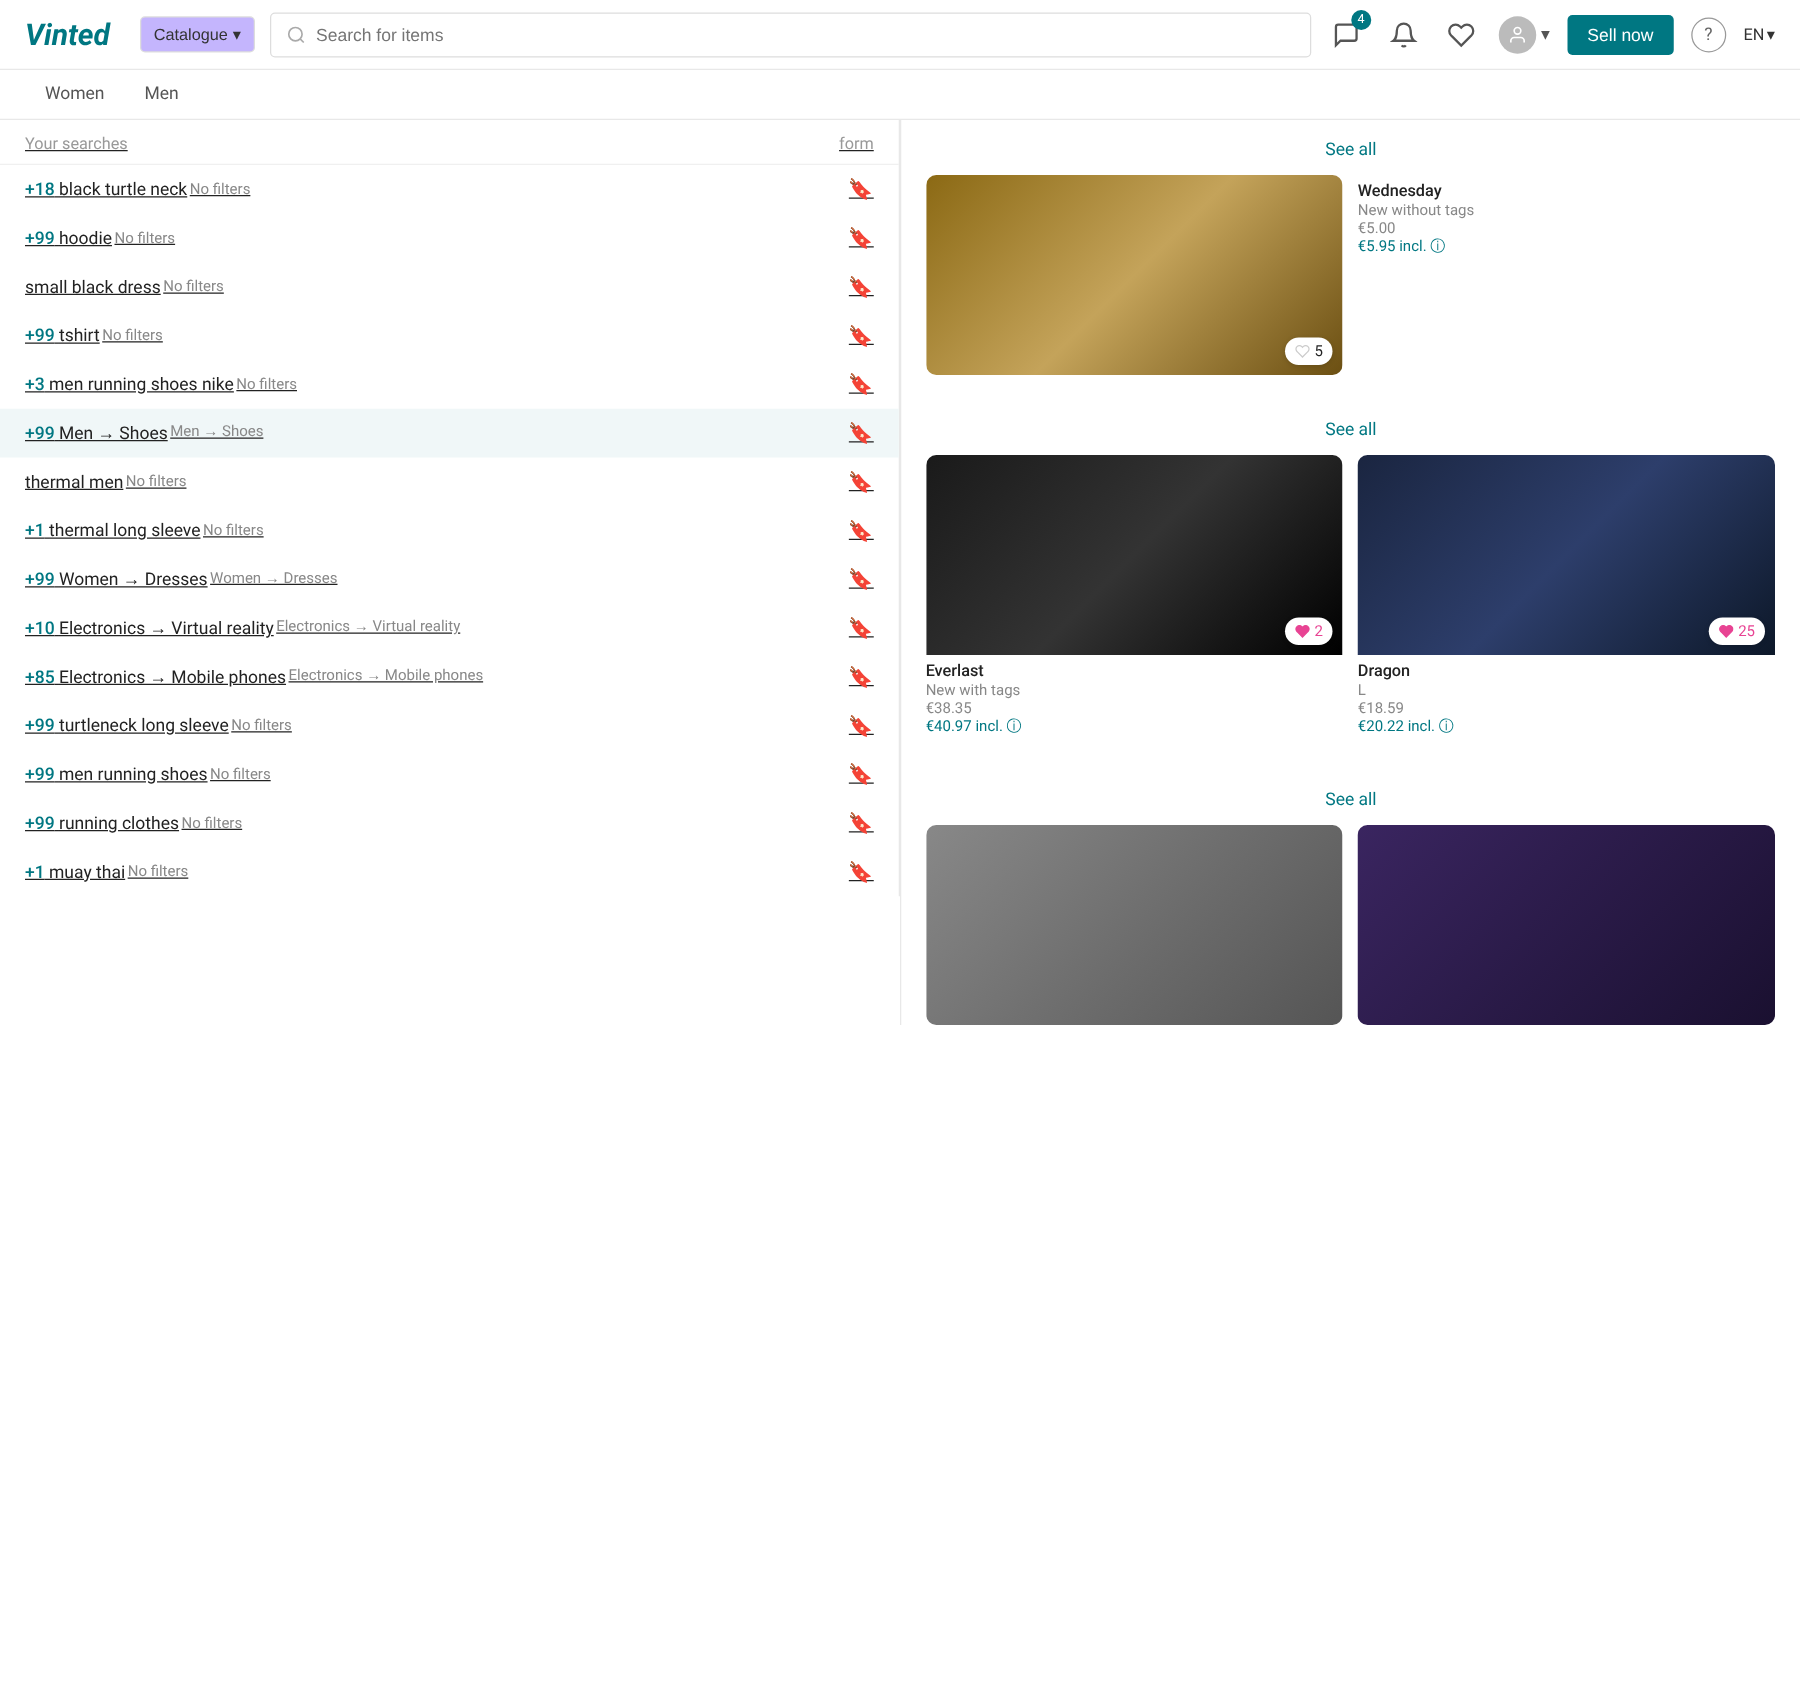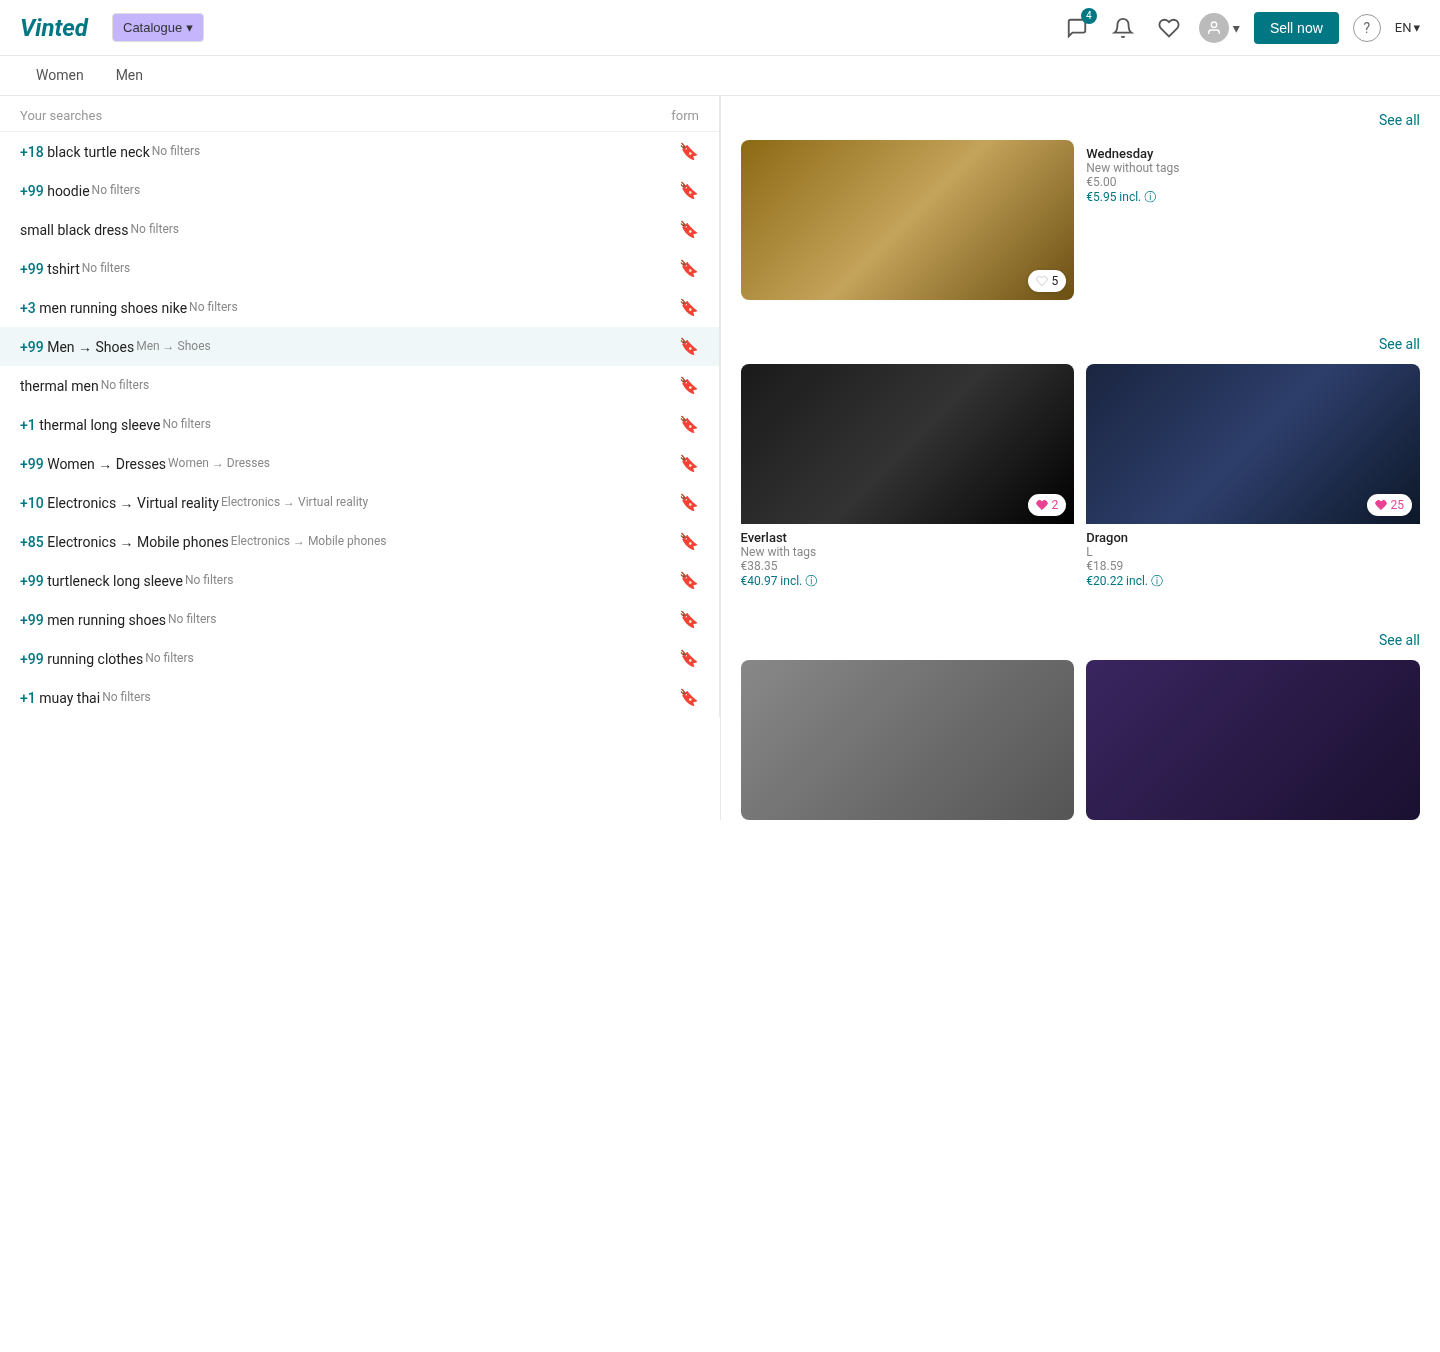--- a/index.html
+++ b/index.html
@@ -141,20 +141,21 @@
     
     .dropdown-overlay {
       position: absolute;
       top: 0;
       left: 0;
       right: 12px;
       background: #fff;
       z-index: 50;
       border-right: 1px solid #e8e8e8;
       max-width: 720px;
+      text-decoration: underline;
     }
     .dropdown-header {
       display: flex;
       justify-content: space-between;
       padding: 12px 20px 8px 20px;
       font-size: 13px;
       color: #999;
       border-bottom: 1px solid #f0f0f0;
     }
     .search-item {
@@ -174,21 +175,21 @@
     
     .right-panel {
       flex: 1;
       padding: 0 20px;
       border-left: 1px solid #e8e8e8;
     }
 
     
     .section-header {
       display: flex;
-      justify-content: flex-end;
+      justify-content: center;
       align-items: center;
       padding: 16px 0 12px 0;
     }
     .see-all-link {
       color: #007782;
       font-size: 14px;
       cursor: pointer;
       text-decoration: none;
     }
 
@@ -291,20 +292,29 @@
 <body>
 
 <header class="header">
   <div class="logo">Vinted</div>
 
   <button class="catalogue-btn">
     <span>Catalogue</span>
     <span>▾</span>
   </button>
 
+  <div class="search-bar">
+    <span style="color:#aaa;">
+      <svg width="16" height="16" viewBox="0 0 24 24" fill="none" stroke="currentColor" stroke-width="2">
+        <circle cx="11" cy="11" r="8"></circle>
+          <line x1="21" y1="21" x2="16.65" y2="16.65"></line>
+      </svg>
+    </span>
+    <input type="text" placeholder="Search for items" style="">
+  </div>
 
   <div class="header-right">
     <div class="icon-btn">
       <svg width="22" height="22" viewBox="0 0 24 24" fill="none" stroke="#555" stroke-width="2">
         <path d="M21 15a2 2 0 0 1-2 2H7l-4 4V5a2 2 0 0 1 2-2h14a2 2 0 0 1 2 2z"></path>
       </svg>
       <span class="badge">4</span>
     </div>
     <div class="icon-btn">
       <svg width="22" height="22" viewBox="0 0 24 24" fill="none" stroke="#555" stroke-width="2">

